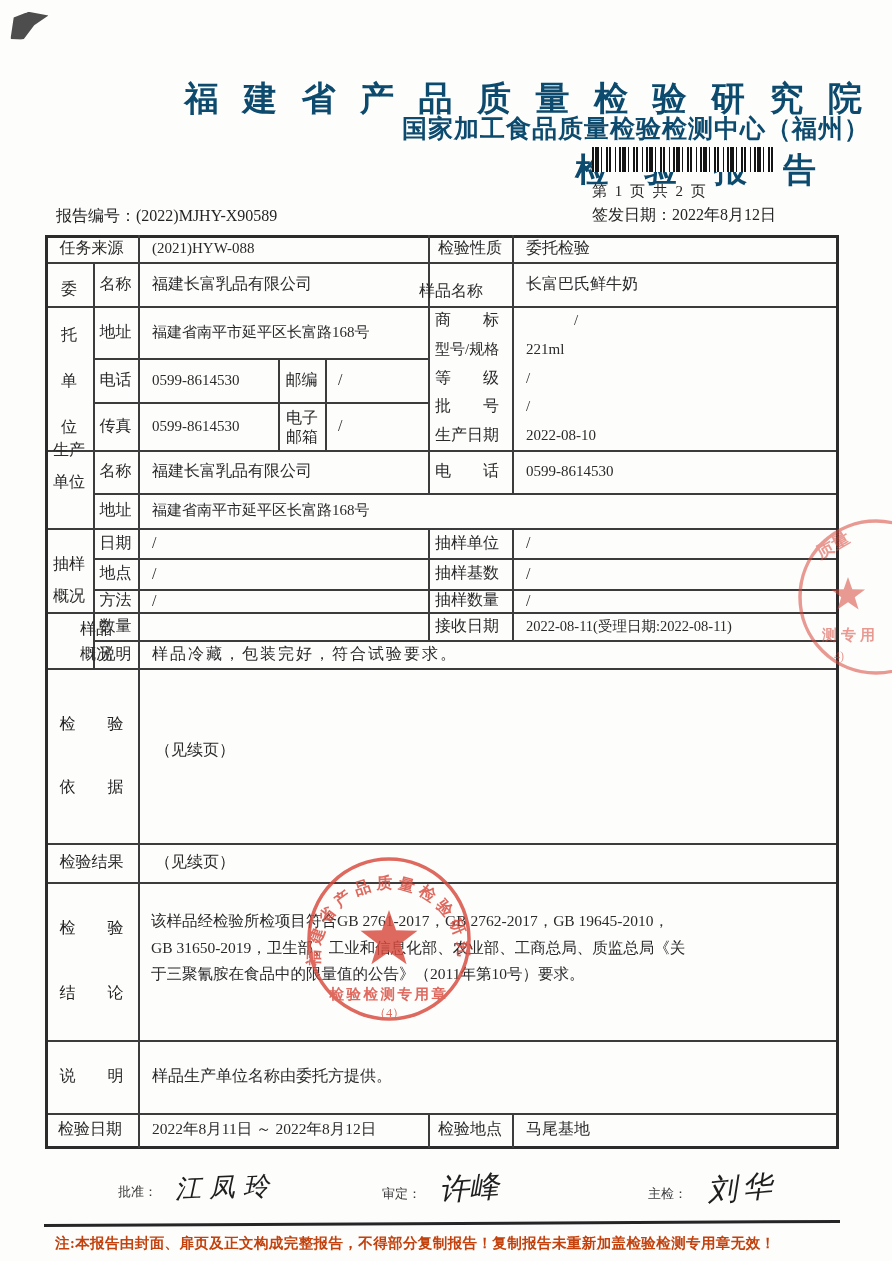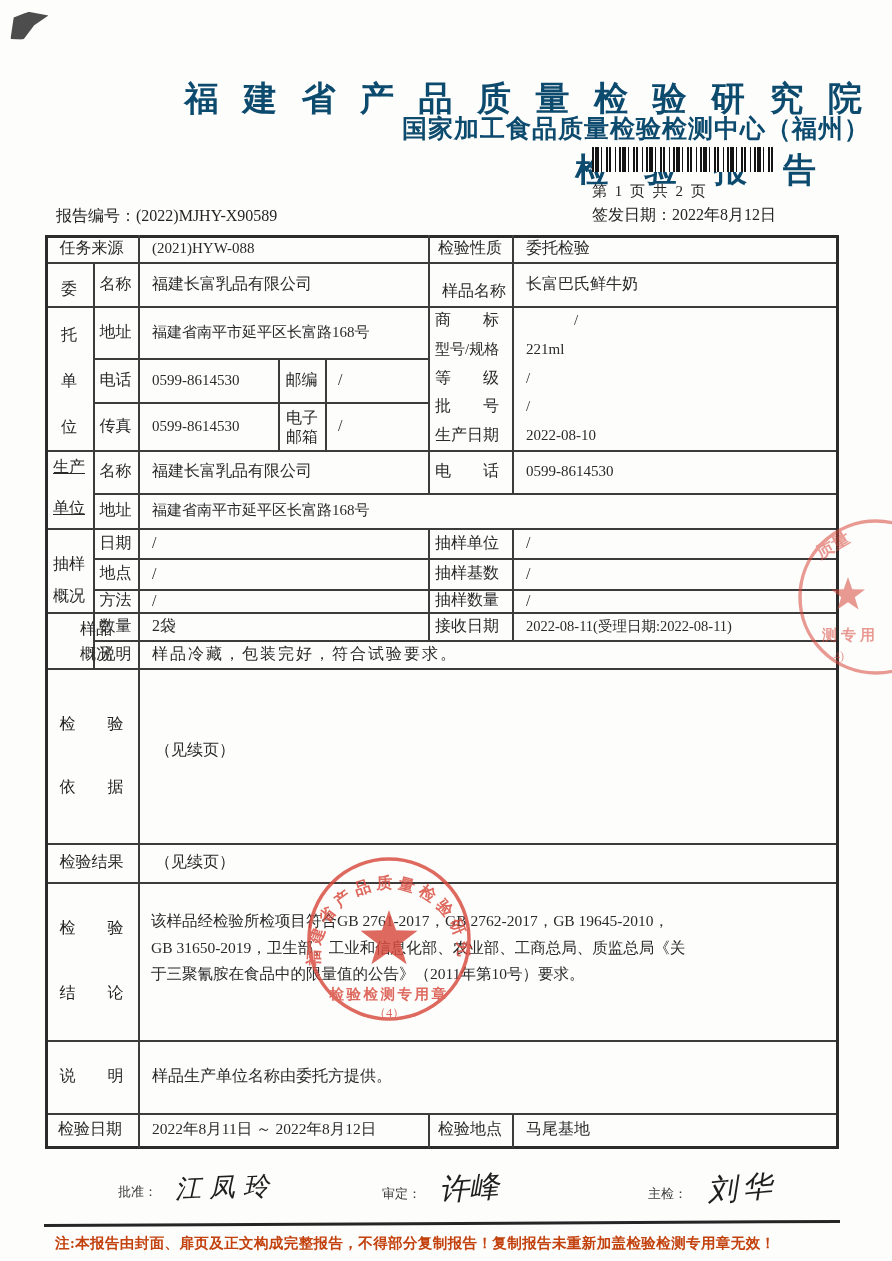--- a/index.html
+++ b/index.html
@@ -104,21 +104,21 @@
   <div class="cell" style="left:152px; top:306px; width:270px; height:52px; font-size:15px;">福建省南平市延平区长富路168号</div>
   <div class="cell ctr" style="left:93px; top:358px; width:45px; height:44px;">电话</div>
   <div class="cell" style="left:152px; top:358px; width:126px; height:44px; font-size:15px;">0599-8614530</div>
   <div class="cell ctr" style="left:278px; top:358px; width:47px; height:44px;">邮编</div>
   <div class="cell" style="left:338px; top:358px; width:80px; height:44px;">/</div>
   <div class="cell ctr" style="left:93px; top:402px; width:45px; height:48px;">传真</div>
   <div class="cell" style="left:152px; top:402px; width:126px; height:48px; font-size:15px;">0599-8614530</div>
   <div class="wrap2" style="left:280px; top:408px; line-height:19px;">电子邮箱</div>
   <div class="cell" style="left:338px; top:402px; width:80px; height:48px;">/</div>
 
-  <div class="cell ctr" style="left:432px; top:262px; width:84px; height:58px;border-radius:17px;">样品名称</div>
+  <div class="cell ctr" style="left:409px; top:262px; width:84px; height:58px;border-radius:17px;">样品名称</div>
   <div class="cell" style="left:526px; top:262px; width:300px; height:44px;">长富巴氏鲜牛奶</div>
 
   <div class="srow" style="left:428px; top:306px; width:360px; height:29px;gap:48px;">
     <span class="slabel">商　　标</span>
     <span class="sval">/</span>
   </div>
   <div class="srow" style="left:428px; top:335px; width:408px; height:29px;">
     <span class="slabel" style="font-size:15px;">型号/规格</span>
     <span class="sval">221ml</span>
   </div>
@@ -128,21 +128,21 @@
   </div>
   <div class="srow" style="left:428px; top:392px; width:408px; height:29px;">
     <span class="slabel">批　　号</span>
     <span class="sval">/</span>
   </div>
   <div class="srow" style="left:428px; top:421px; width:408px; height:29px;">
     <span class="slabel">生产日期</span>
     <span class="sval">2022-08-10</span>
   </div>
 
-  <div class="wrap2" style="left:47px; top:446px; width:44px; line-height:41px;text-decoration:underline;">生产单位</div>
+  <div class="wrap2" style="left:47px; top:434px; width:44px; line-height:32px;">生产单位</div>
   <div class="cell ctr" style="left:93px; top:450px; width:45px; height:43px;">名称</div>
   <div class="cell" style="left:152px; top:450px; width:270px; height:43px;">福建长富乳品有限公司</div>
   <div class="cell" style="left:435px; top:450px; width:77px; height:43px;">电　　话</div>
   <div class="cell" style="left:526px; top:450px; width:300px; height:43px; font-size:15px;">0599-8614530</div>
   <div class="cell ctr" style="left:93px; top:493px; width:45px; height:35px;">地址</div>
   <div class="cell" style="left:152px; top:493px; width:600px; height:35px; font-size:15px;">福建省南平市延平区长富路168号</div>
 
   <div class="wrap2" style="left:47px; top:548px; width:44px; line-height:32px;">抽样概况</div>
   <div class="cell ctr" style="left:93px; top:528px; width:45px; height:30px;">日期</div>
   <div class="cell" style="left:152px; top:528px; width:260px; height:30px;">/</div>
@@ -152,21 +152,20 @@
   <div class="cell" style="left:152px; top:589px; width:260px; height:23px;">/</div>
   <div class="cell" style="left:435px; top:528px; width:77px; height:30px;">抽样单位</div>
   <div class="cell" style="left:526px; top:528px; width:300px; height:30px;">/</div>
   <div class="cell" style="left:435px; top:558px; width:77px; height:31px;">抽样基数</div>
   <div class="cell" style="left:526px; top:558px; width:300px; height:31px;">/</div>
   <div class="cell" style="left:435px; top:589px; width:77px; height:23px;">抽样数量</div>
   <div class="cell" style="left:526px; top:589px; width:300px; height:23px;">/</div>
 
   <div class="wrap2" style="left:47px; top:616px; width:44px; line-height:25px;margin-left:27px;">样品概况</div>
   <div class="cell ctr" style="left:93px; top:612px; width:45px; height:28px;">数量</div>
-  <div class="cell" style="left:152px; top:612px; width:260px; height:28px;">2袋</div>
   <div class="cell" style="left:435px; top:612px; width:77px; height:28px;">接收日期</div>
   <div class="cell" style="left:526px; top:612px; width:305px; height:28px; font-size:14.5px;">2022-08-11(受理日期:2022-08-11)</div>
   <div class="cell ctr" style="left:93px; top:640px; width:45px; height:28px;">说明</div>
   <div class="cell" style="left:152px; top:640px; width:600px; height:28px; letter-spacing:2px;">样品冷藏，包装完好，符合试验要求。</div>
 
   <div class="abs" style="left:45px; top:668px; width:93px; height:175px; display:flex; flex-direction:column; justify-content:center; align-items:center; gap:42px; font-size:16px;">
     <span>检　　验</span>
     <span>依　　据</span>
   </div>
   <div class="cell" style="left:155px; top:735px; width:300px; height:30px;">（见续页）</div>

